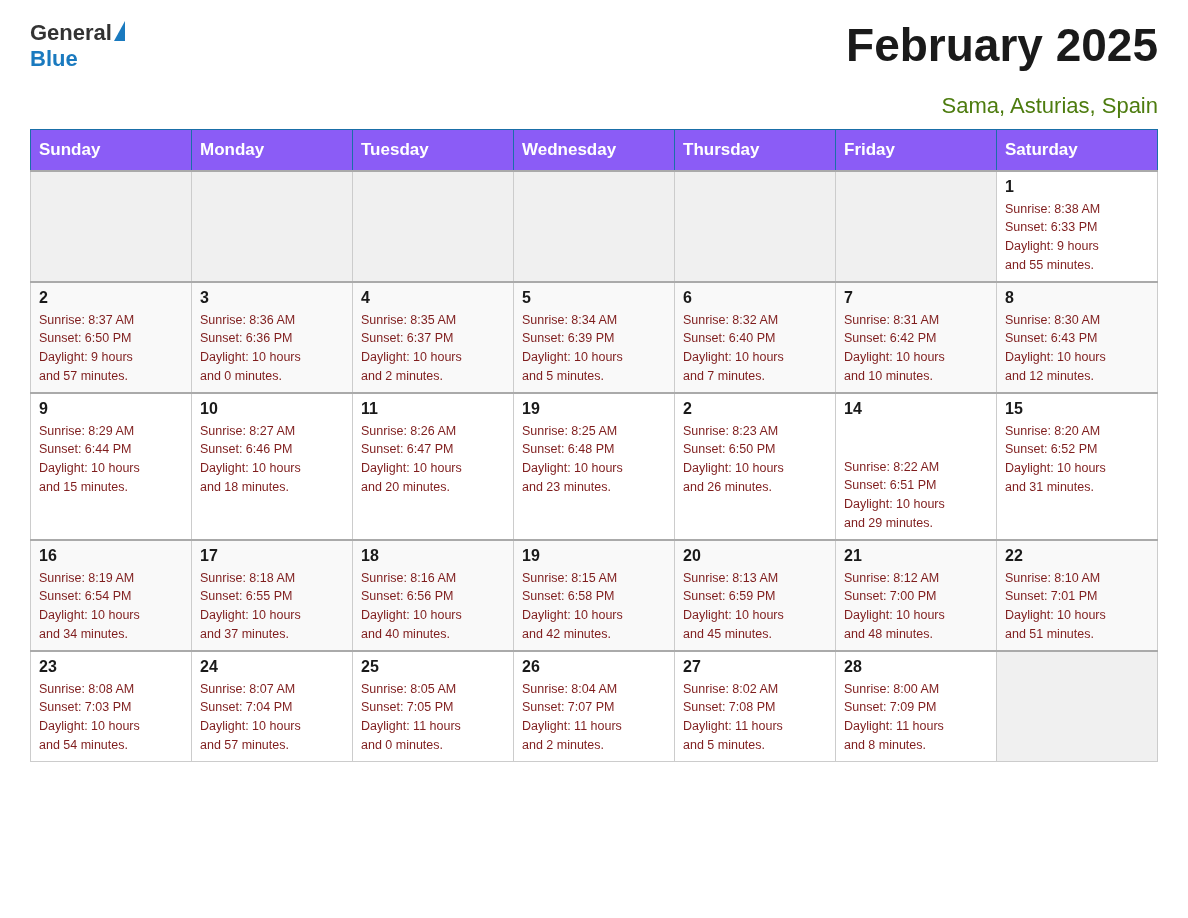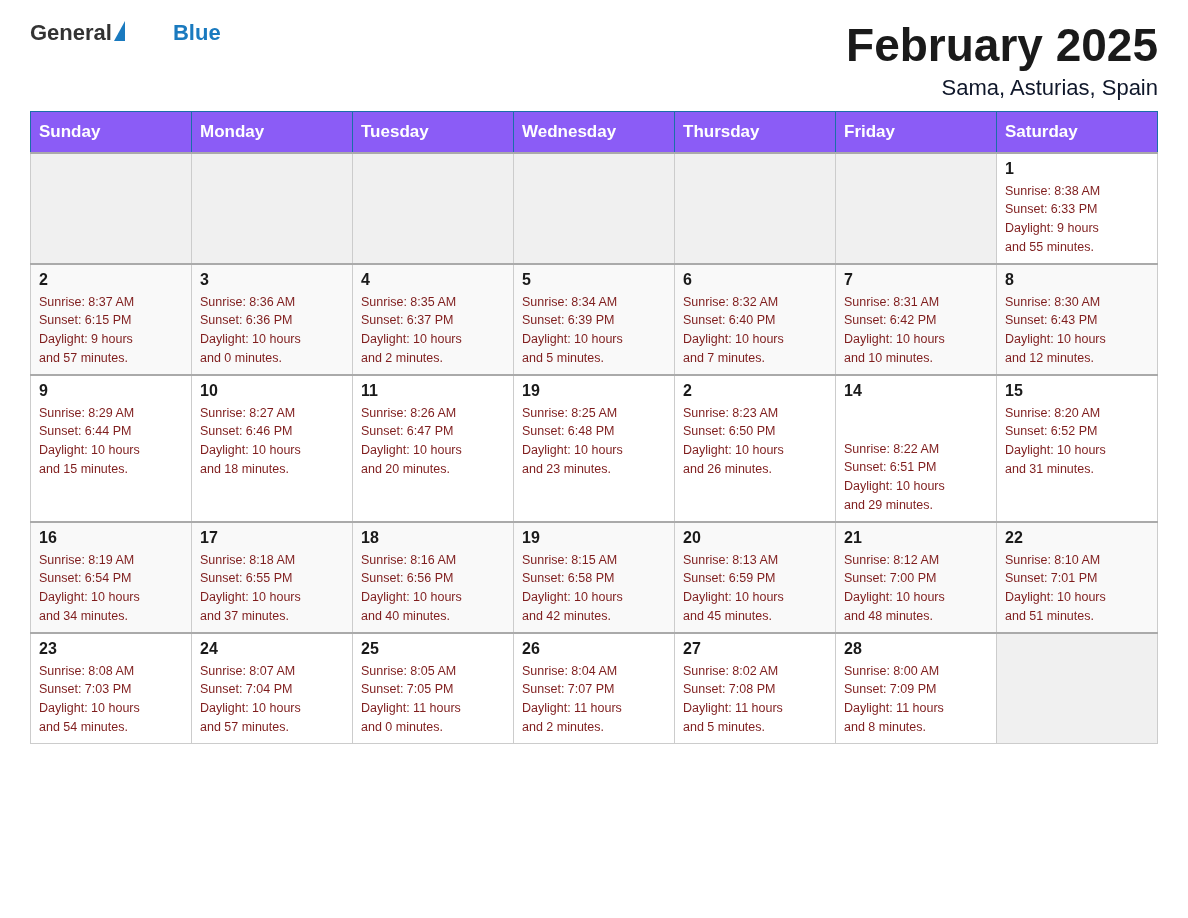--- a/index.html
+++ b/index.html
@@ -21,41 +21,40 @@
       font-weight: bold;
       color: #333;
     }
     .logo-text-blue {
       font-size: 22px;
       font-weight: bold;
       color: #1a7abf;
     }
     .logo-wrapper {
       display: flex;
-      flex-direction: row;
+      flex-direction: column;
       align-items: flex-start;
-      gap: 48px;
     }
     .logo-line1 {
       display: flex;
       align-items: center;
     }
     .title-block {
       text-align: right;
     }
     .calendar-title {
       font-size: 46px;
       font-weight: bold;
       color: #1a1a1a;
       line-height: 1.1;
     }
     .calendar-subtitle {
       font-size: 22px;
-      color: #0f172a;
-      margin-top: 4px;
+      color: #4d7c0f;
+      margin-top: 22px;
     }
     table {
       width: 100%;
       border-collapse: collapse;
       margin-top: 8px;
     }
     thead th {
       background-color: #8b5cf6;
       color: #fff;
       font-size: 17px;
@@ -149,21 +148,21 @@
           <div class="day-info" style="white-space: pre-line;">Sunrise: 8:38 AM
 Sunset: 6:33 PM
 Daylight: 9 hours
 and 55 minutes.</div>
         </td>
       </tr>
       <tr>
         <td>
           <span class="day-number">2</span>
           <div class="day-info" style="white-space: pre-line;">Sunrise: 8:37 AM
-Sunset: 6:15 PM
+Sunset: 6:50 PM
 Daylight: 9 hours
 and 57 minutes.</div>
         </td>
         <td>
           <span class="day-number">3</span>
           <div class="day-info" style="white-space: pre-line;">Sunrise: 8:36 AM
 Sunset: 6:36 PM
 Daylight: 10 hours
 and 0 minutes.</div>
         </td>

